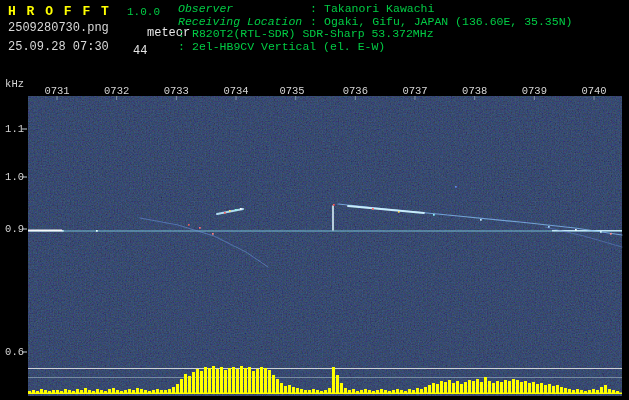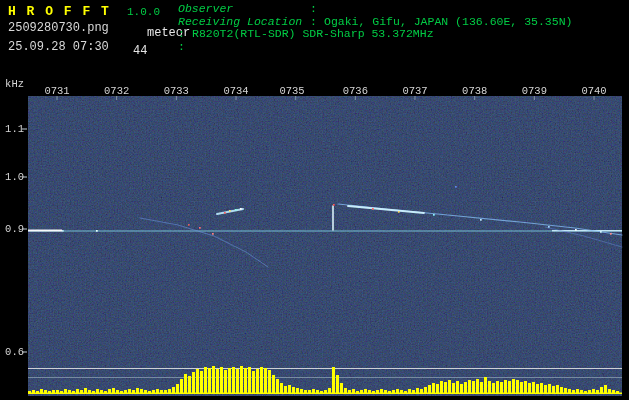--- a/index.html
+++ b/index.html
@@ -256,27 +256,27 @@
   <div>
     <span class="app-name">H R O F F T</span>
     <span class="version">1.0.0</span>
     <span class="file-name">2509280730.png</span>
     <span class="mode">meteor</span>
     <span class="timestamp">25.09.28 07:30</span>
     <span class="count">44</span>
 
     <div class="info">
       <div class="row">
-        <span class="lbl">Observer</span><span class="sep">:</span>
+        <span class="lbl">Observer</span><span class="sep">:</span><span class="val">Takanori Kawachi</span>
       </div>
       <div class="row">
         <span class="lbl">Receiving Location</span><span class="sep">:</span><span class="val">Ogaki, Gifu, JAPAN (136.60E, 35.35N)</span>
       </div>
       <div class="row">
         <span class="sep">:</span><span class="val">R820T2(RTL-SDR) SDR-Sharp 53.372MHz</span>
       </div>
       <div class="row">
-        <span class="sep">:</span>
+        <span class="sep">:</span><span class="val">2el-HB9CV Vertical (el. E-W)</span>
       </div>
     </div>
   </div>
 
 </div>
 
 </body></html>

